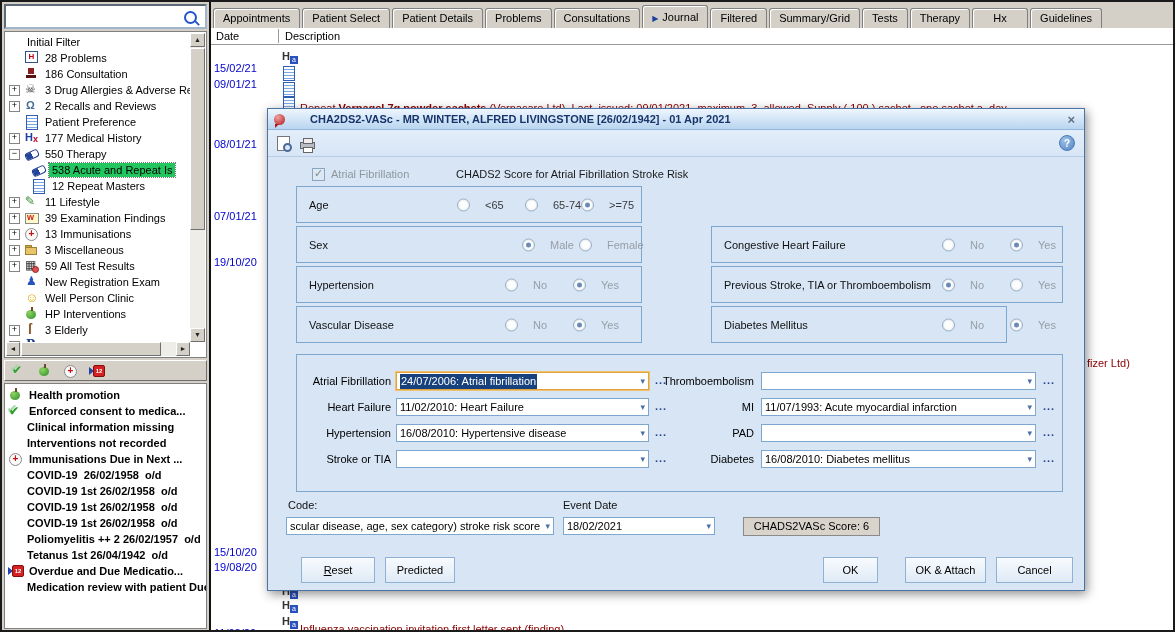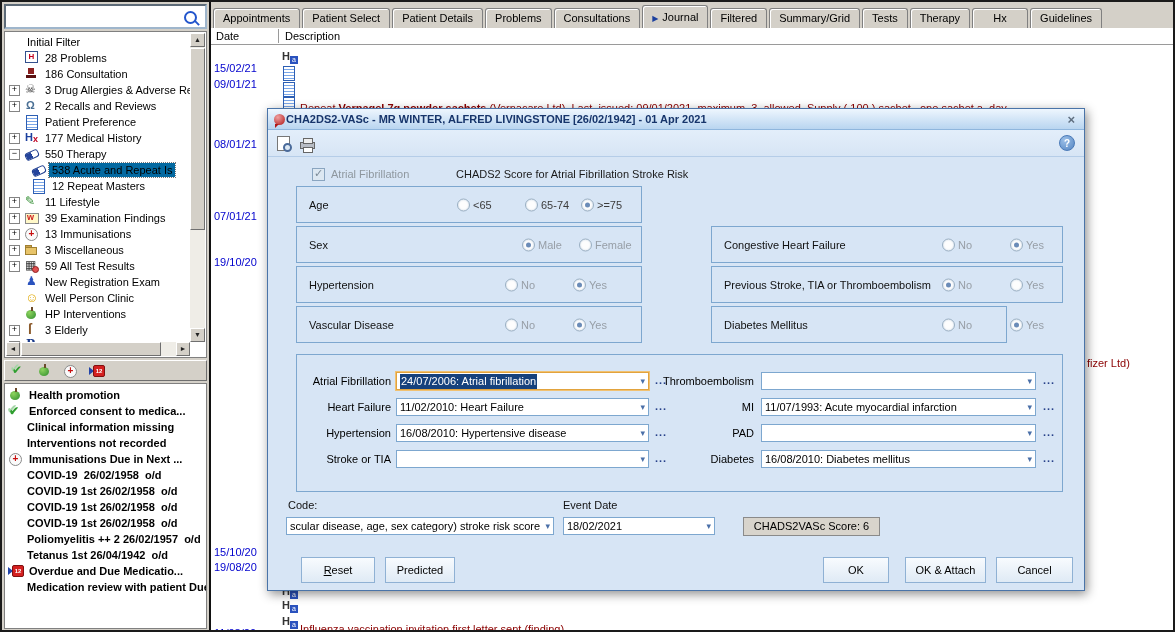--- a/index.html
+++ b/index.html
@@ -14,21 +14,21 @@
   .treepanel{position:absolute;left:2px;top:29px;width:203px;height:327px;background:#fff;border:1px solid #808080;overflow:hidden;box-sizing:border-box;}
   .treeitems{position:absolute;left:2px;top:2px;width:184px;overflow:hidden;}
   .ti{display:flex;align-items:center;height:16px;white-space:nowrap;overflow:hidden;}
   .ti.child{padding-left:24px;}
   .exp{flex:0 0 9px;height:9px;border:1px solid #848484;background:#fff;margin:0 4px 0 2px;position:relative;box-sizing:content-box;}
   .exp::before{position:absolute;left:0;top:-2px;width:9px;text-align:center;font-size:9px;line-height:11px;color:#000;}
   .exp.plus::before{content:"+";}
   .exp.minus::before{content:"−";}
   .exp.none{visibility:hidden;}
   .tl{padding:1px 3px;}
-  .ti.sel .tl{background:#0369a1;outline:1px dotted #777;text-align:center;}
+  .ti.sel .tl{background:#22c55e;outline:1px dotted #777;text-align:center;}
 
   
   .ic{flex:0 0 16px;height:14px;position:relative;margin-right:2px;}
   .ic.problems::before{content:"H";position:absolute;left:1px;top:0;width:11px;height:10px;background:#fff;border:1px solid #33508d;color:#c00020;font-size:8px;font-weight:bold;text-align:center;line-height:10px;}
   .ic.consult::before{content:"";position:absolute;left:4px;top:1px;width:6px;height:6px;background:#8b2020;}
   .ic.consult::after{content:"";position:absolute;left:2px;top:8px;width:10px;height:3px;background:#5a1010;}
   .ic.skull::before{content:"☠";position:absolute;left:1px;top:-1px;font-size:12px;color:#444;}
   .ic.recalls::before{content:"Ω";position:absolute;left:2px;top:0;font-size:11px;color:#4a6f94;font-weight:bold;}
   .ic.doc::before{content:"";position:absolute;left:2px;top:0;width:10px;height:13px;background:repeating-linear-gradient(#fff 0 2px,#7aa6e8 2px 3px);border:1px solid #2d5fb4;}
   .ic.medhist::before{content:"H";position:absolute;left:1px;top:0;color:#1b3f9e;font-weight:bold;font-size:11px;}
@@ -95,42 +95,42 @@
   .jicon.ha::before{content:"H";position:absolute;left:0;top:0;font-size:11px;font-weight:bold;color:#333;}
   .jicon.ha::after{content:"a";position:absolute;left:8px;top:6px;width:8px;height:8px;background:#2a52be;color:#fff;font-size:7px;text-align:center;line-height:8px;}
   .jicon.script::before{content:"";position:absolute;left:1px;top:0;width:10px;height:13px;background:repeating-linear-gradient(#fff 0 2px,#7aa6e8 2px 3px);border:1px solid #2d5fb4;}
 
   
   .dlg{position:absolute;left:265px;top:106px;width:818px;height:483px;background:#d7e5f5;border:1px solid #4a74a8;
        box-shadow:2px 3px 10px rgba(0,0,0,.45);z-index:10;box-sizing:border-box;}
   .dtitle{height:20px;background:linear-gradient(#eef6fe,#b9d5f0);border-bottom:1px solid #8fb6dd;display:flex;align-items:center;padding:0 6px;}
   .balloon{width:11px;height:11px;border-radius:50%;background:radial-gradient(circle at 35% 30%,#f0a0a0,#b01818);position:relative;flex:0 0 11px;}
   .balloon::after{content:"";position:absolute;left:1px;bottom:-3px;border-top:4px solid #b01818;border-right:4px solid transparent;}
-  .dtitle .ttl{font-weight:bold;color:#17356b;margin-left:1px;flex:1;white-space:nowrap;overflow:hidden;}
+  .dtitle .ttl{font-weight:bold;color:#17356b;margin-left:25px;flex:1;white-space:nowrap;overflow:hidden;}
   .dclose{color:#5f6f80;font-weight:bold;font-size:13px;line-height:13px;padding:0 3px;}
   .dtools{height:26px;border-bottom:1px solid #b5cde8;display:flex;align-items:center;gap:10px;padding:0 9px;background:linear-gradient(#e3eefa,#d7e5f5);}
   .ico-preview{width:11px;height:13px;background:#fff;border:1px solid #777;position:relative;}
   .ico-preview::after{content:"";position:absolute;right:-3px;bottom:-2px;width:5px;height:5px;border:2px solid #4a6a9a;border-radius:50%;background:#dce8f4;}
   .ico-print{width:13px;height:5px;background:#b8bcc4;border:1px solid #666;position:relative;margin-top:4px;}
   .ico-print::before{content:"";position:absolute;left:2px;top:-5px;width:8px;height:4px;background:#eee;border:1px solid #666;}
   .ico-print::after{content:"";position:absolute;left:2px;top:4px;width:8px;height:4px;background:#fff;border:1px solid #666;}
   .dhelp{margin-left:auto;width:16px;height:16px;border-radius:50%;background:radial-gradient(circle at 35% 30%,#9cc0e8,#5585c2);border:1px solid #4a7ab8;color:#fff;font-weight:bold;font-size:10px;text-align:center;line-height:16px;box-sizing:border-box;}
 
   .cbrow{position:absolute;left:44px;top:57px;height:16px;display:flex;align-items:center;}
   .cbx{width:13px;height:13px;background:#dde8f2;border:1px solid #8aa5c0;position:relative;box-sizing:border-box;}
   .cbx::after{content:"✓";position:absolute;left:1px;top:-2px;color:#7b8a97;font-size:11px;}
   .cblabel{margin-left:6px;color:#8e979e;}
   .subtitle{position:absolute;left:188px;top:59px;color:#1a1a1a;}
 
   .grp{position:absolute;border:1px solid #7da7cf;box-sizing:border-box;}
   .glabel{position:absolute;left:12px;top:50%;transform:translateY(-50%);color:#111;white-space:nowrap;}
   .ropt{position:absolute;top:50%;transform:translateY(-50%);display:flex;align-items:center;white-space:nowrap;}
   .rd{display:inline-block;width:11px;height:11px;border-radius:50%;background:#fdfdfd;border:1px solid #98aec2;box-shadow:inset 0 0 2px #c2d2e2;box-sizing:content-box;}
   .rd.sel::after{content:"";display:block;width:5px;height:5px;margin:3px;border-radius:50%;background:#6b8cb8;}
-  .rlabel{margin-left:3px;color:#979ea6;}
+  .rlabel{margin-left:15px;color:#979ea6;}
   .rlabel.dark{color:#3c3c3c;}
 
   .bigbox{position:absolute;left:28px;top:245px;width:767px;height:138px;border:1px solid #7da7cf;box-sizing:border-box;}
   .frow{position:absolute;left:0;right:0;height:19px;}
   .flabel{position:absolute;top:0;line-height:19px;text-align:right;white-space:nowrap;}
   .fbox{position:absolute;top:0;height:18px;background:#fff;border:1px solid #7da7cf;box-sizing:border-box;}
   .fbox.focus{border:1px solid #e2a33d;box-shadow:0 0 0 1px #f0c172;}
   .fval{position:absolute;left:3px;top:1px;line-height:15px;white-space:nowrap;}
   .fval.hl{background:#16417c;color:#fff;padding:0 1px;}
   .fdd{position:absolute;right:3px;top:1px;color:#4a6fa8;font-size:9px;line-height:15px;}
@@ -523,18 +523,18 @@
       </span>
     <span class="flabel-sm" style="left:295px;top:390px">Event Date</span>
     <span class="fbox" style="left:295px;top:408px;width:152px">
         <span class="fval">18/02/2021</span>
         <span class="fdd">▾</span>
       </span>
     <span class="scorebox" style="left:475px;top:408px;width:137px;height:19px">CHADS2VASc Score: 6</span>
 
     <div class="btn reset" style="left:33px;top:448px;width:74px"><span class="bl">Reset</span></div>
     <div class="btn" style="left:117px;top:448px;width:70px"><span class="bl">Predicted</span></div>
-    <div class="btn" style="left:555px;top:448px;width:66px"><span class="bl">OK</span></div>
+    <div class="btn" style="left:555px;top:448px;width:55px"><span class="bl">OK</span></div>
     <div class="btn" style="left:637px;top:448px;width:81px"><span class="bl">OK &amp; Attach</span></div>
     <div class="btn" style="left:728px;top:448px;width:77px"><span class="bl">Cancel</span></div>
   </div>
 
 </div>
 
 </body></html>

